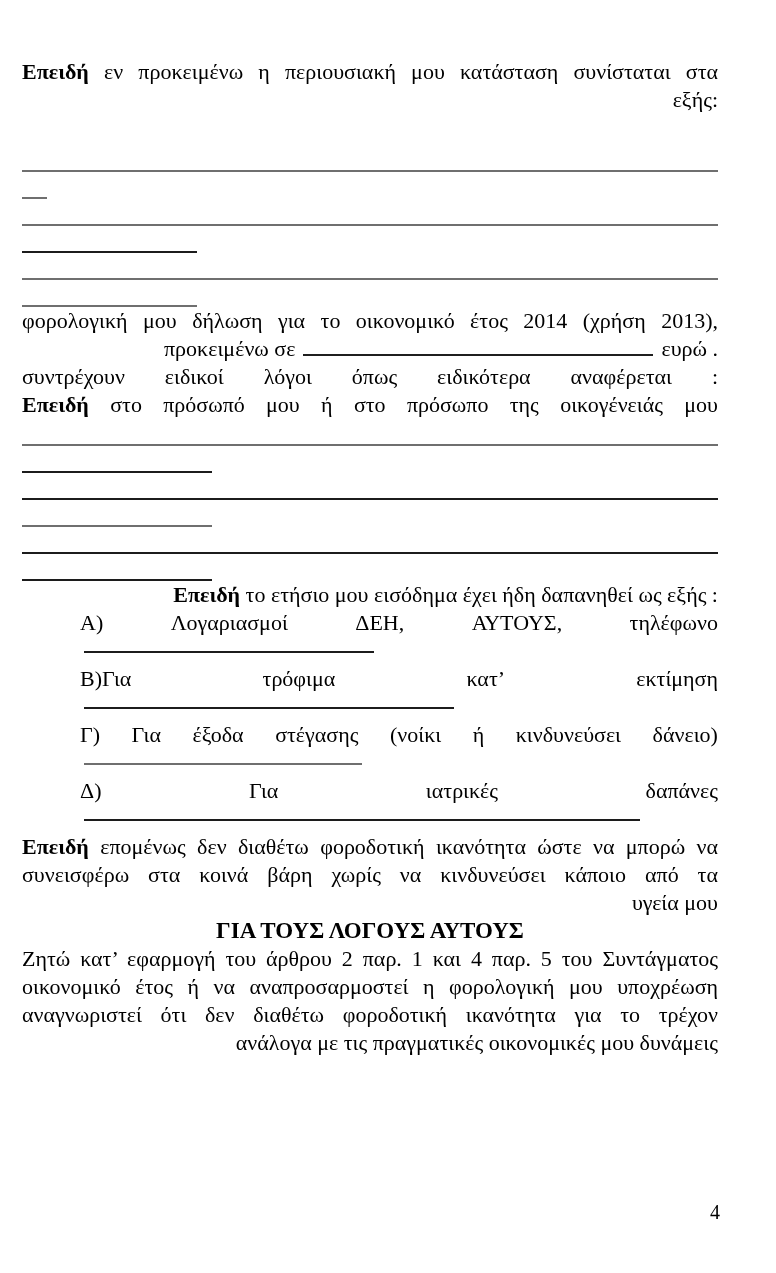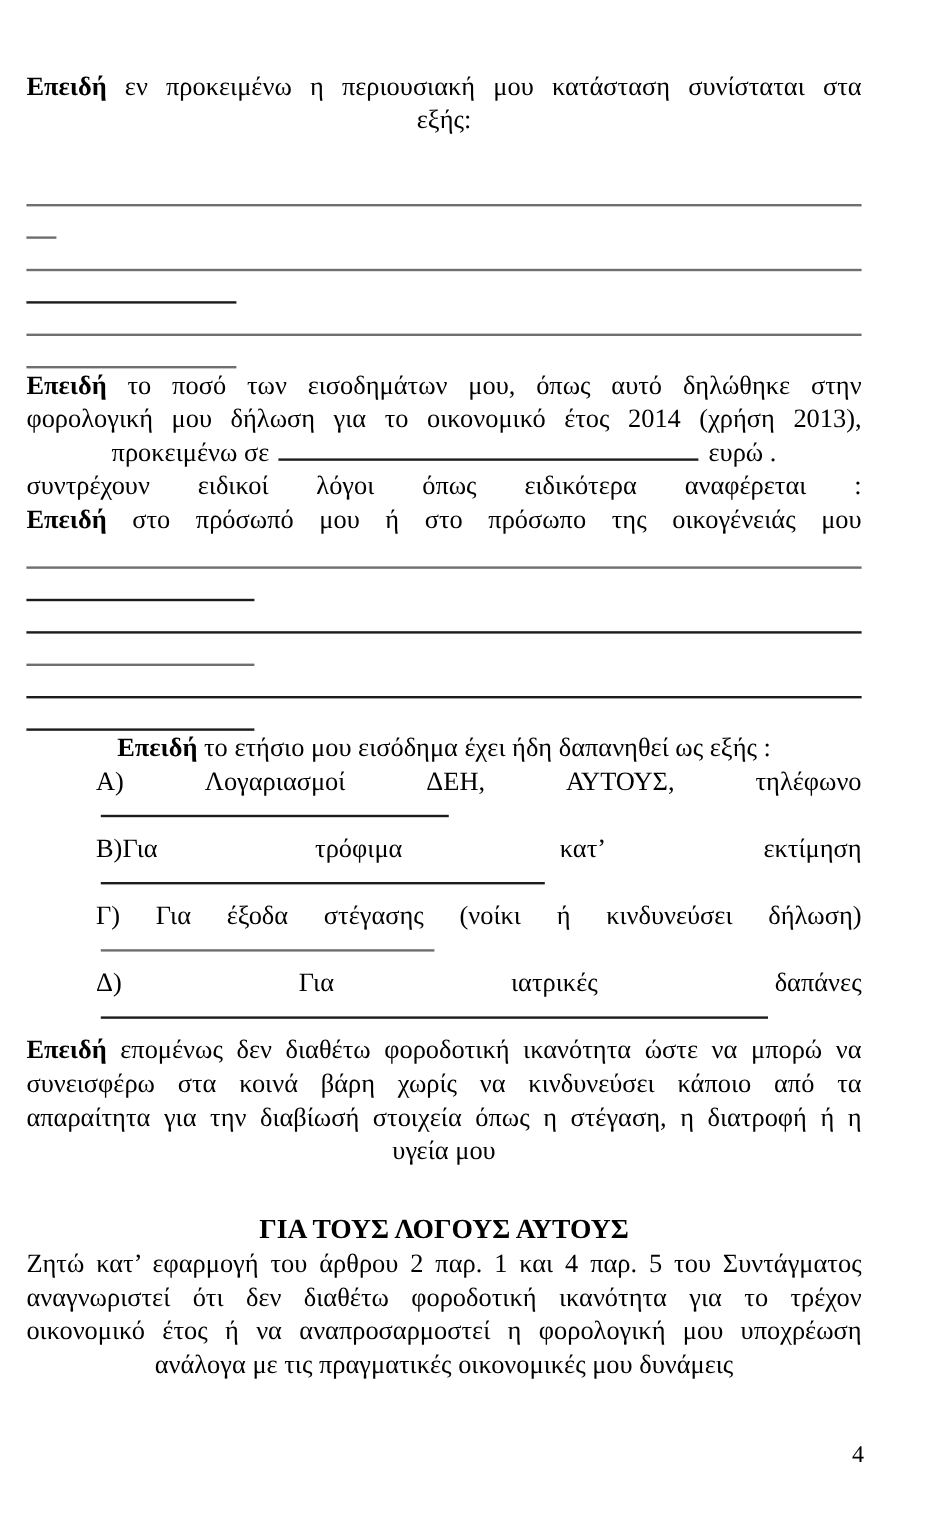--- a/index.html
+++ b/index.html
@@ -8,21 +8,21 @@
     width:776px;height:1273px;
     background:#ffffff;
     font-family:"Liberation Serif","DejaVu Serif",serif;
     font-size:22px;
     color:#000000;
     overflow:hidden;
     box-sizing:border-box;
     padding:58px 58px 0 22px;
   }
   .content{width:696px;}
-  .line{height:28px;line-height:28px;overflow:hidden;text-align:center;}
+  .line{height:28px;line-height:28px;overflow:hidden;text-align:right;}
   .jl{text-align:justify;text-align-last:justify;}
   b.lead{font-weight:bold;}
 
   
   .bline{height:25px;border-bottom:2px solid #6f6f6f;margin:0;}
   .bgroup1{margin-top:31px;}
   .bline + .bline{margin-top:0;}
   .w-full{width:696px;}
   .w-short{width:25px;}
   .w-med1{width:175px;}
@@ -39,21 +39,21 @@
   
   .items{margin-left:58px;width:638px;}
   .exp-row{display:flex;justify-content:space-between;height:28px;line-height:28px;}
   .exp-line{border-bottom:2px solid #1c1c1c;margin-top:14px;margin-bottom:12px;margin-left:4px;}
   .el-a{width:290px;}
   .el-b{width:370px;}
   .el-c{width:278px;border-bottom-color:#6f6f6f;}
   .el-d{width:556px;}
 
   .heading{
-    margin-top:38px;height:28px;line-height:28px;
+    height:28px;line-height:28px;
     text-align:center;font-weight:bold;font-size:23px;
   }
   .page-number{
     position:absolute;top:1200px;right:56px;
     font-size:20px;line-height:24px;
   }
 </style>
 </head>
 <body>
 
@@ -68,21 +68,20 @@
     <div class="bgroup1">
       <div class="bline w-full lg"></div>
       <div class="bline w-short lg"></div>
       <div class="bline w-full lg"></div>
       <div class="bline w-med1 lk"></div>
       <div class="bline w-full lg"></div>
       <div class="bline w-med1 lg"></div>
     </div>
 
     <div>
-        <div class="line jl"><b class="lead">Επειδή</b> το ποσό των εισοδημάτων μου, όπως αυτό δηλώθηκε στην</div>
         <div class="line jl">φορολογική μου δήλωση για το οικονομικό έτος 2014 (χρήση 2013),</div>
       </div>
     <div class="line">
       <span>προκειμένω σε</span><span class="inline-blank"></span><span>ευρώ .</span>
     </div>
 
     <div>
         <div class="line jl">συντρέχουν ειδικοί λόγοι όπως ειδικότερα αναφέρεται :</div>
         <div class="line jl"><b class="lead">Επειδή</b> στο πρόσωπό μου ή στο πρόσωπο της οικογένειάς μου</div>
       </div>
@@ -117,44 +116,43 @@
         </div>
       <div class="exp-line el-b"></div>
       <div class="exp-row">
           <span>Γ)</span>
           <span>Για</span>
           <span>έξοδα</span>
           <span>στέγασης</span>
           <span>(νοίκι</span>
           <span>ή</span>
           <span>κινδυνεύσει</span>
-          <span>δήλωση)</span>
+          <span>δάνειο)</span>
         </div>
       <div class="exp-line el-c"></div>
       <div class="exp-row">
           <span>Δ)</span>
           <span>Για</span>
           <span>ιατρικές</span>
           <span>δαπάνες</span>
         </div>
       <div class="exp-line el-d"></div>
     </div>
 
     <div>
         <div class="line jl"><b class="lead">Επειδή</b> επομένως δεν διαθέτω φοροδοτική ικανότητα ώστε να μπορώ να</div>
         <div class="line jl">συνεισφέρω στα κοινά βάρη χωρίς να κινδυνεύσει κάποιο από τα</div>
-        <div class="line jl">απαραίτητα για την διαβίωσή στοιχεία όπως η στέγαση, η διατροφή ή η</div>
         <div class="line">υγεία μου</div>
       </div>
 
     <div class="heading">ΓΙΑ ΤΟΥΣ ΛΟΓΟΥΣ ΑΥΤΟΥΣ</div>
 
     <div>
         <div class="line jl">Ζητώ κατ’ εφαρμογή του άρθρου 2 παρ. 1 και 4 παρ. 5  του Συντάγματος</div>
+        <div class="line jl">οικονομικό έτος ή να αναπροσαρμοστεί η φορολογική  μου υποχρέωση</div>
         <div class="line jl">αναγνωριστεί ότι δεν διαθέτω φοροδοτική ικανότητα για το τρέχον</div>
-        <div class="line jl">οικονομικό έτος ή να αναπροσαρμοστεί η φορολογική  μου υποχρέωση</div>
         <div class="line">ανάλογα με τις πραγματικές οικονομικές μου δυνάμεις</div>
       </div>
 
   </div>
 
   <div class="page-number">4</div>
 </div>
 
 </body></html>

